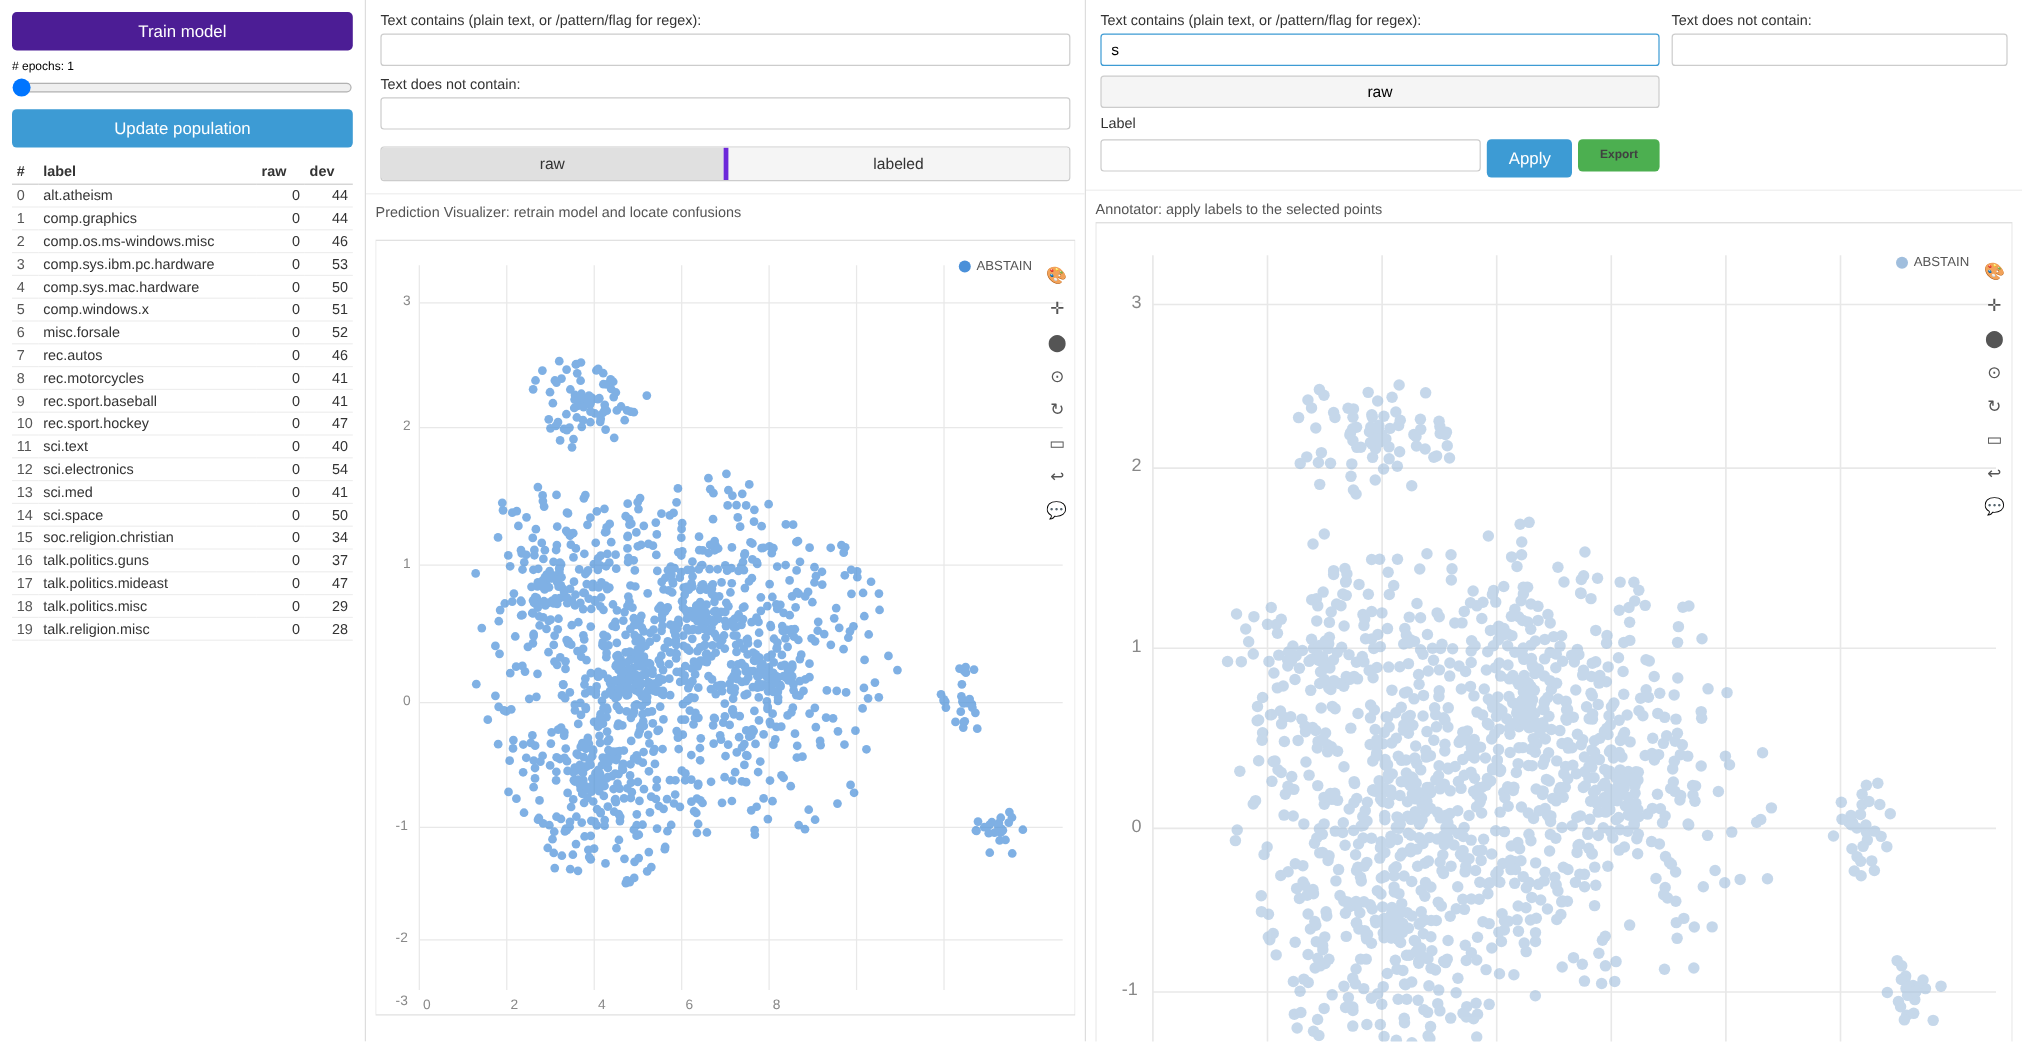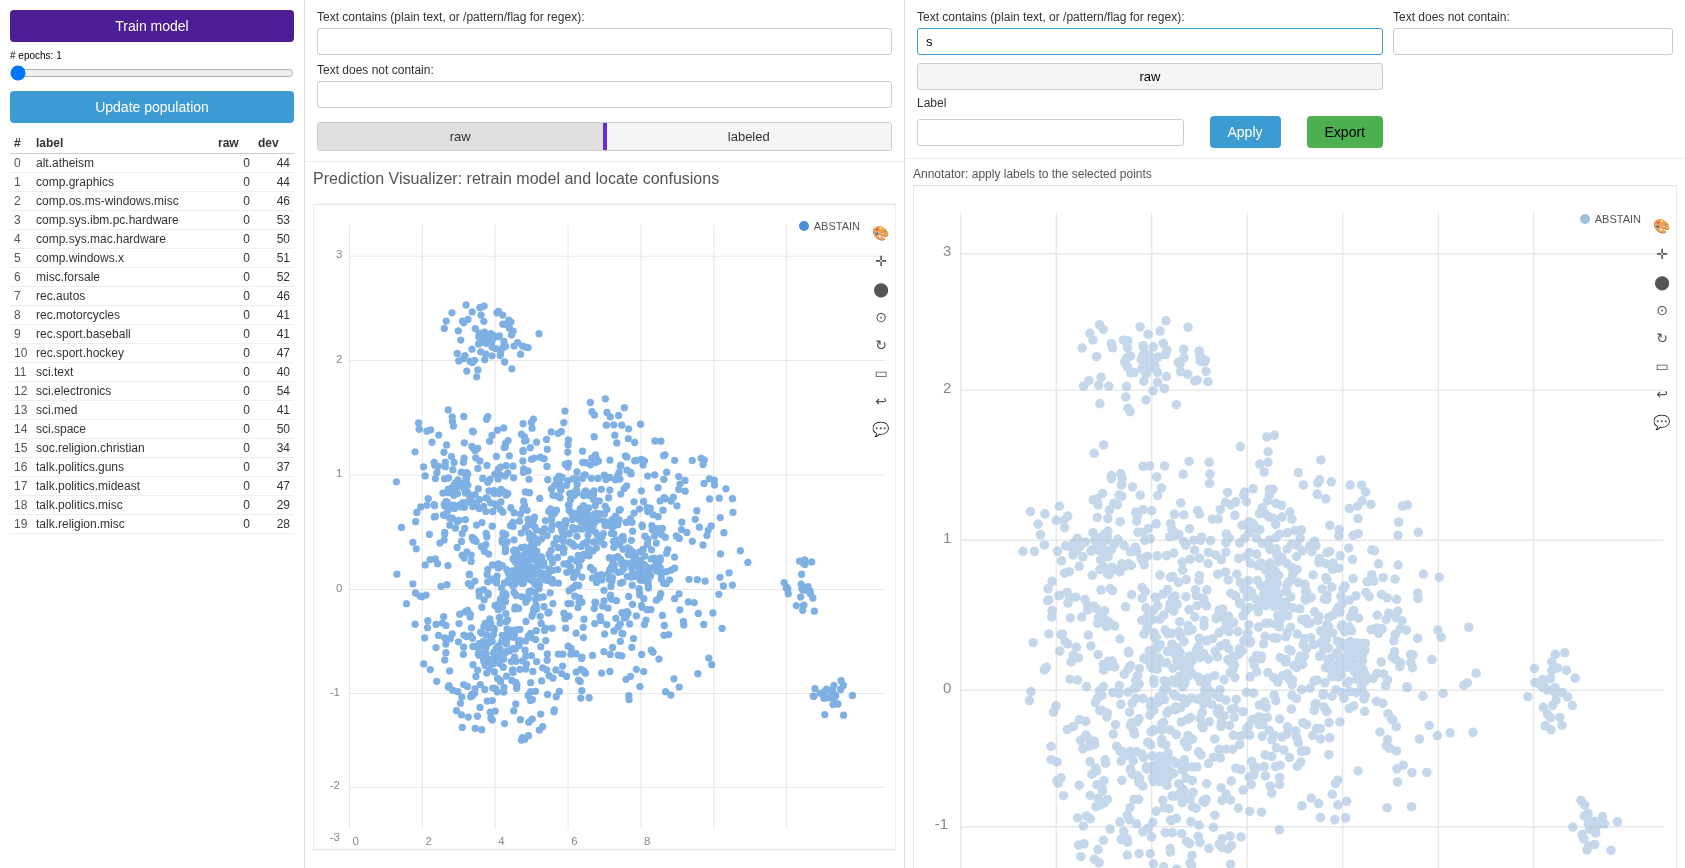--- a/index.html
+++ b/index.html
@@ -111,21 +111,21 @@
     }
     .tab-btn + .tab-btn {
       border-left: 4px solid #6d28d9;
     }
     .viz-section {
       flex: 1;
       position: relative;
       padding: 8px;
     }
     .viz-title {
-      font-size: 16px;
+      font-size: 12px;
       color: #555;
       margin-bottom: 4px;
     }
     .scatter-canvas {
       width: 100%;
       height: calc(100% - 24px);
     }
 
     
     .right-panel {
@@ -164,22 +164,22 @@
       background: #f5f5f5;
       border: 1px solid #ccc;
       border-radius: 3px;
       padding: 5px 0;
       font-size: 13px;
       cursor: pointer;
       margin-top: 2px;
     }
     .label-row {
       display: flex;
-      align-items: center;
-      gap: 26px;
+      align-items: flex-start;
+      gap: 5px;
       margin-top: 6px;
     }
     .label-input {
       width: 100%;
       border: 1px solid #ccc;
       border-radius: 3px;
       padding: 5px 8px;
       font-size: 13px;
     }
     .apply-btn {
@@ -187,27 +187,28 @@
       color: #fff;
       border: none;
       border-radius: 4px;
       padding: 8px 18px;
       font-size: 14px;
       cursor: pointer;
       white-space: nowrap;
     }
     .export-btn {
       background: #4caf50;
-      color: #000000;
+      color: #404040;
       border: none;
       border-radius: 4px;
       padding: 8px 18px;
-      font-size: 14px;
+      font-size: 10px;
       cursor: pointer;
       white-space: nowrap;
+      font-weight: bold;
     }
     .annotator-viz {
       flex: 1;
       position: relative;
       padding: 8px;
     }
     .annotator-title {
       font-size: 12px;
       color: #555;
       margin-bottom: 4px;

